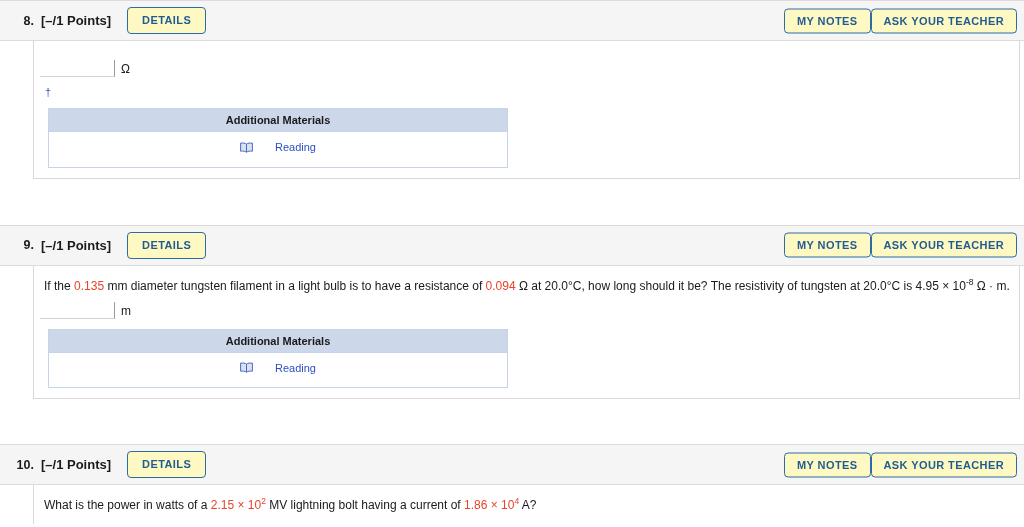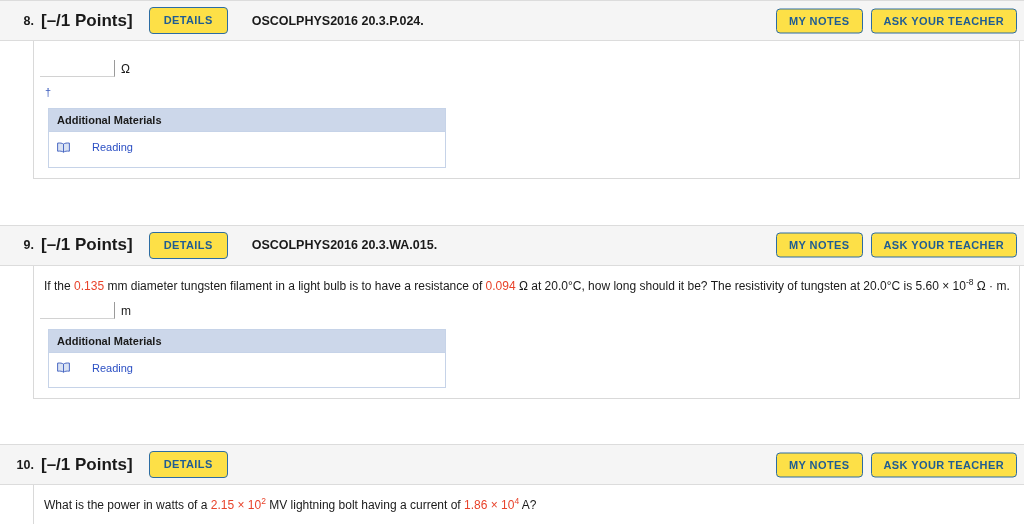--- a/index.html
+++ b/index.html
@@ -32,30 +32,30 @@
   }
   .q-number {
     font-weight: bold;
     font-size: 12.5px;
     color: #1a1a1a;
     min-width: 22px;
     text-align: right;
   }
   .q-points {
     font-weight: bold;
-    font-size: 17px;
+    font-size: 13px;
     color: #1a1a1a;
     margin-left: 7px;
     white-space: nowrap;
   }
 
   .btn {
     border: 1px solid #2c6ca3;
     border-radius: 4px;
-    background: #fde047;
+    background: #fef9c3;
     color: #1f5c93;
     font-family: "Liberation Sans", "DejaVu Sans", sans-serif;
     font-size: 11px;
     font-weight: bold;
     letter-spacing: 0.4px;
     padding: 6px 12px;
     line-height: 1;
     cursor: pointer;
     white-space: nowrap;
   }
@@ -68,21 +68,21 @@
     color: #1a1a1a;
     white-space: nowrap;
   }
 
   .q-header-right {
     position: absolute;
     right: 7px;
     top: 50%;
     transform: translateY(-50%);
     display: flex;
-    gap: 8px;
+    gap: 0;
     padding-left: 12px;
   }
 
   
   .q-body {
     border-left: 1px solid #d9d9d9;
     border-right: 1px solid #d9d9d9;
     border-bottom: 1px solid #d9d9d9;
     margin: 0 4px 0 33px;
     background: #ffffff;
@@ -130,23 +130,24 @@
 
   .dagger {
     color: #3b5bbd;
     font-size: 11px;
     padding: 9px 0 0 11px;
   }
 
   
   .add-materials {
     margin: 10px 0 0 14px;
-    width: 398px;
+    width: 460px;
     border: 1px solid #c6d3e8;
     background: #ffffff;
+    text-align: center;
   }
   .am-header {
     background: #ccd7ea;
     font-weight: bold;
     font-size: 11px;
     color: #1a1a1a;
     padding: 5px 8px;
     border-bottom: 1px solid #c6d3e8;
   }
   .am-body { padding: 9px 8px 11px 8px; }
@@ -165,21 +166,20 @@
   .gap-sm { height: 45px; background: #ffffff; }
 </style>
 </head>
 <body>
 
 <div class="question-block">
   <div class="q-header">
     <span class="q-number">8.</span>
     <span class="q-points">[–/1 Points]</span>
     <button class="btn btn-details">DETAILS</button>
-    <span class="q-code">OSCOLPHYS2016 20.3.P.024.</span>
     <div class="q-header-right">
       <button class="btn">MY NOTES</button>
       <button class="btn">ASK YOUR TEACHER</button>
     </div>
   </div>
   <div class="q-body">
     <div class="answer-row">
       <input class="answer-input" type="text" value="" style="">
       <span class="unit">Ω</span>
     </div>
@@ -201,28 +201,27 @@
   </div>
 </div>
 
 <div class="gap"></div>
 
 <div class="question-block">
   <div class="q-header">
     <span class="q-number">9.</span>
     <span class="q-points">[–/1 Points]</span>
     <button class="btn btn-details">DETAILS</button>
-    <span class="q-code">OSCOLPHYS2016 20.3.WA.015.</span>
     <div class="q-header-right">
       <button class="btn">MY NOTES</button>
       <button class="btn">ASK YOUR TEACHER</button>
     </div>
   </div>
   <div class="q-body">
-    <div class="q-text"><span>If the </span><span class="val">0.135</span><span> mm diameter tungsten filament in a light bulb is to have a resistance of </span><span class="val">0.094</span><span> Ω at 20.0°C, how long should it be? The resistivity of tungsten at 20.0°C is 5.60 × 10</span><sup>-8</sup><span> Ω · m.</span></div>
+    <div class="q-text"><span>If the </span><span class="val">0.135</span><span> mm diameter tungsten filament in a light bulb is to have a resistance of </span><span class="val">0.094</span><span> Ω at 20.0°C, how long should it be? The resistivity of tungsten at 20.0°C is 4.95 × 10</span><sup>-8</sup><span> Ω · m.</span></div>
     <div class="answer-row">
       <input class="answer-input" type="text" value="" style="">
       <span class="unit">m</span>
     </div>
     <div class="add-materials">
       <div class="am-header">Additional Materials</div>
       <div class="am-body">
         <a class="am-link">
           <span class="book-icon">
             <svg width="13" height="11" viewBox="0 0 13 11">

